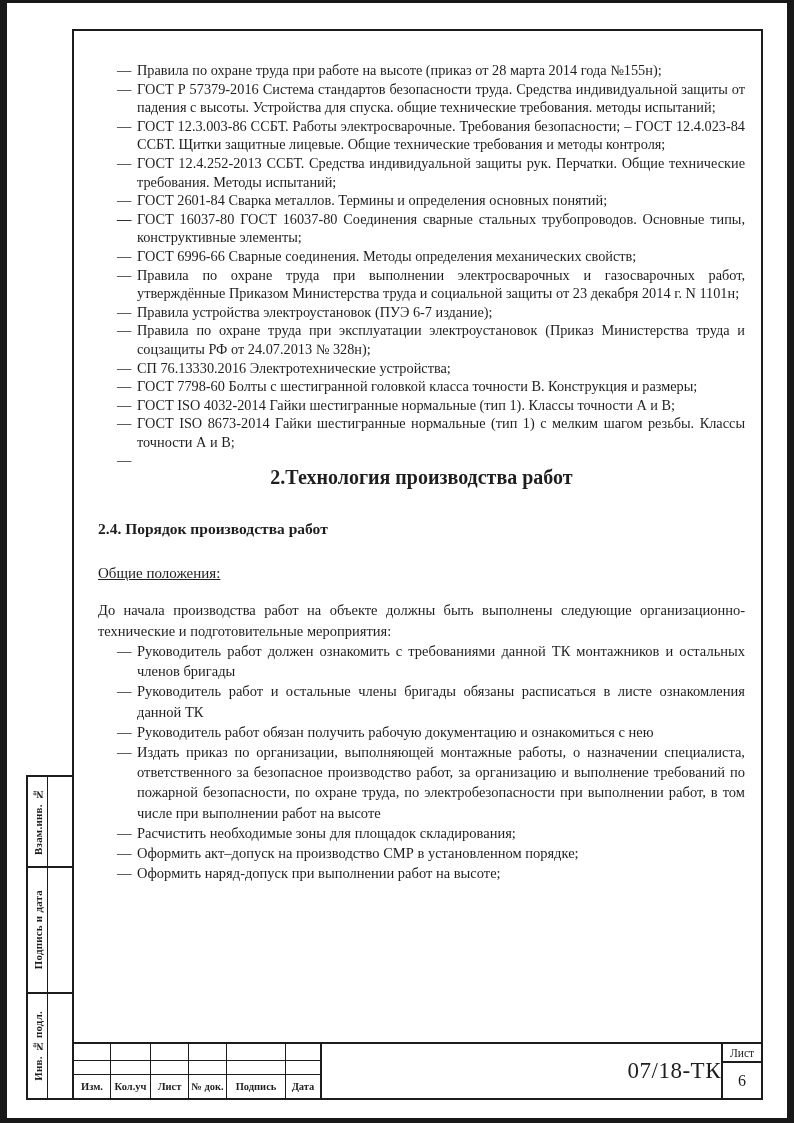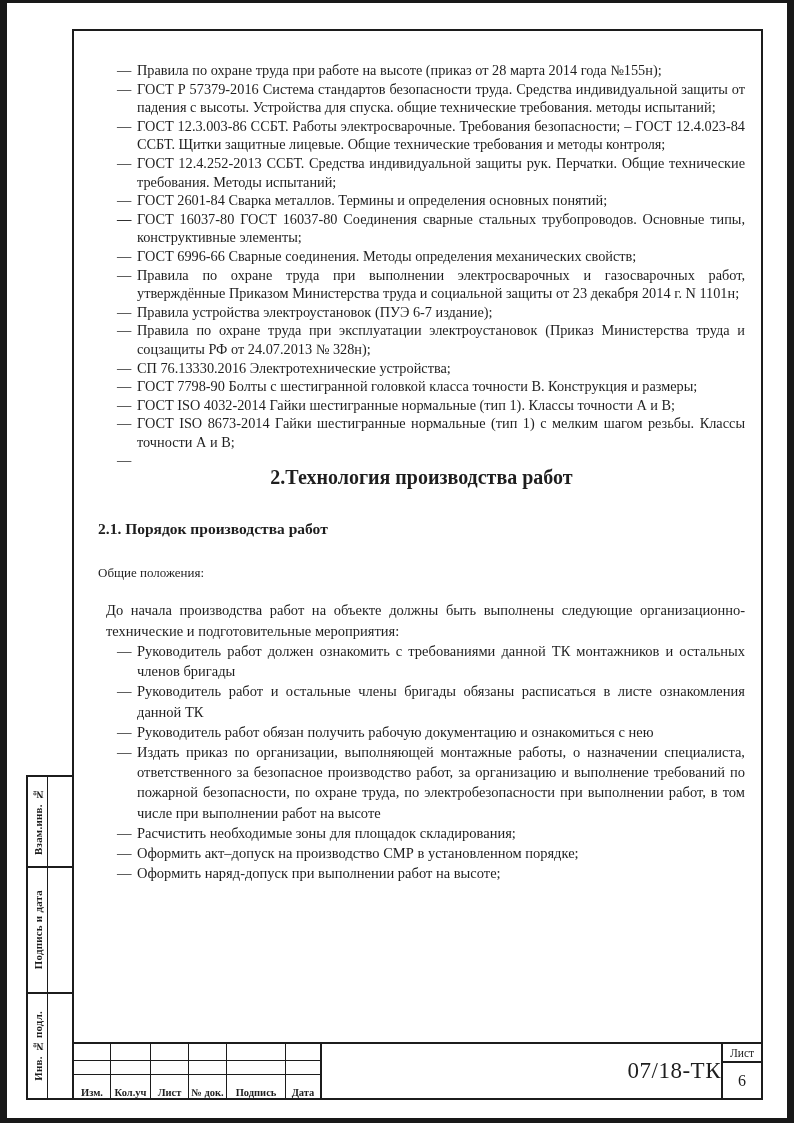--- a/index.html
+++ b/index.html
@@ -27,24 +27,24 @@
   .li{position:relative;padding-left:39px;text-align:justify;}
   .li .dash{position:absolute;left:19px;top:0;}
   .section-h{
     text-align:center;font-weight:bold;font-size:20px;
     margin:16px 0 0 0;line-height:20px;
   }
   .subsection-h{
     font-weight:bold;font-size:15.5px;margin:32px 0 0 0;line-height:20px;
   }
   .gen-label{
-    margin:25px 0 4px 0;font-size:13px;
+    margin:25px 0 4px 0;text-decoration:underline;font-size:15px;
   }
   .intro{
-    margin:17px 0 0 8px;text-align:justify;line-height:20.5px;font-size:14.5px;
+    margin:17px 0 0 0;text-align:justify;line-height:20.5px;font-size:14.5px;
   }
   .measures{line-height:20.2px;font-size:14.5px;}
   
   .stamp{
     position:absolute;left:19px;top:772px;width:46px;height:325px;
     display:flex;flex-direction:column;box-sizing:border-box;
   }
   .stamp-row{
     display:flex;box-sizing:border-box;background:#fff;
     border:2px solid #1c1c1c;border-right:none;
@@ -71,21 +71,21 @@
   .tb-table{
     width:248px;display:grid;box-sizing:border-box;
     grid-template-columns:37px 40px 38px 38px 59px 36px;
     grid-template-rows:17px 14px 1fr;
   }
   .tb-cell{
     border-right:1.5px solid #1c1c1c;border-bottom:1.5px solid #1c1c1c;
     box-sizing:border-box;
   }
   .tb-cell.c6{border-right:2px solid #1c1c1c;}
-  .tb-cell.lastrow{border-bottom:none;display:flex;align-items:flex-end;justify-content:center;}
+  .tb-cell.lastrow{border-bottom:none;display:flex;align-items:center;justify-content:center;}
   .tb-cell.lastrow span{font-weight:bold;font-size:10.5px;white-space:nowrap;}
   .tb-center{
     flex:1;display:flex;align-items:center;justify-content:flex-end;
     font-size:23px;letter-spacing:.5px;
   }
   .tb-right{
     width:40px;border-left:2px solid #1c1c1c;box-sizing:border-box;
     display:flex;flex-direction:column;
   }
   .tb-sheet-label{
@@ -111,29 +111,29 @@
         <div class="li"><span class="dash">—</span><span>ГОСТ 12.3.003-86 ССБТ. Работы электросварочные. Требования безопасности; – ГОСТ 12.4.023-84 ССБТ. Щитки защитные лицевые. Общие технические требования и методы контроля;</span></div>
         <div class="li"><span class="dash">—</span><span>ГОСТ 12.4.252-2013 ССБТ. Средства индивидуальной защиты рук. Перчатки. Общие технические требования. Методы испытаний;</span></div>
         <div class="li"><span class="dash">—</span><span>ГОСТ 2601-84 Сварка металлов. Термины и определения основных понятий;</span></div>
         <div class="li"><span class="dash">—</span></div>
         <div class="li"><span class="dash">—</span><span>ГОСТ 16037-80 ГОСТ 16037-80 Соединения сварные стальных трубопроводов. Основные типы, конструктивные элементы;</span></div>
         <div class="li"><span class="dash">—</span><span>ГОСТ 6996-66 Сварные соединения. Методы определения механических свойств;</span></div>
         <div class="li"><span class="dash">—</span><span>Правила по охране труда при выполнении электросварочных и газосварочных работ, утверждённые Приказом Министерства труда и социальной защиты от 23 декабря 2014 г. N 1101н;</span></div>
         <div class="li"><span class="dash">—</span><span>Правила устройства электроустановок (ПУЭ 6-7 издание);</span></div>
         <div class="li"><span class="dash">—</span><span>Правила по охране труда при эксплуатации электроустановок (Приказ Министерства труда и соцзащиты РФ от 24.07.2013 № 328н);</span></div>
         <div class="li"><span class="dash">—</span><span>СП 76.13330.2016 Электротехнические устройства;</span></div>
-        <div class="li"><span class="dash">—</span><span>ГОСТ 7798-90 Болты с шестигранной головкой класса точности В. Конструкция и размеры;</span></div>
+        <div class="li"><span class="dash">—</span><span>ГОСТ 7798-60 Болты с шестигранной головкой класса точности В. Конструкция и размеры;</span></div>
         <div class="li"><span class="dash">—</span><span>ГОСТ ISO 4032-2014 Гайки шестигранные нормальные (тип 1). Классы точности А и В;</span></div>
         <div class="li"><span class="dash">—</span><span>ГОСТ ISO 8673-2014 Гайки шестигранные нормальные (тип 1) с мелким шагом резьбы. Классы точности А и В;</span></div>
         <div class="li"><span class="dash">—</span></div>
       </div>
 
       <div class="section-h">2.Технология производства работ</div>
 
-      <div class="subsection-h">2.1. Порядок производства работ</div>
+      <div class="subsection-h">2.4. Порядок производства работ</div>
 
       <div class="gen-label">Общие положения:</div>
 
       <p class="intro">До начала производства работ на объекте должны быть выполнены следующие организационно-технические и подготовительные мероприятия:</p>
 
       <div class="measures">
         <div class="li"><span class="dash">—</span><span>Руководитель работ должен ознакомить с требованиями данной ТК монтажников и остальных членов бригады</span></div>
         <div class="li"><span class="dash">—</span><span>Руководитель работ и остальные члены бригады обязаны расписаться в листе ознакомления данной ТК</span></div>
         <div class="li"><span class="dash">—</span><span>Руководитель работ обязан получить рабочую документацию и ознакомиться с нею</span></div>
         <div class="li"><span class="dash">—</span><span>Издать приказ по организации, выполняющей монтажные работы, о назначении специалиста, ответственного за безопасное производство работ, за организацию и выполнение требований по пожарной безопасности, по охране труда, по электробезопасности при выполнении работ, в том числе при выполнении работ на высоте</span></div>

